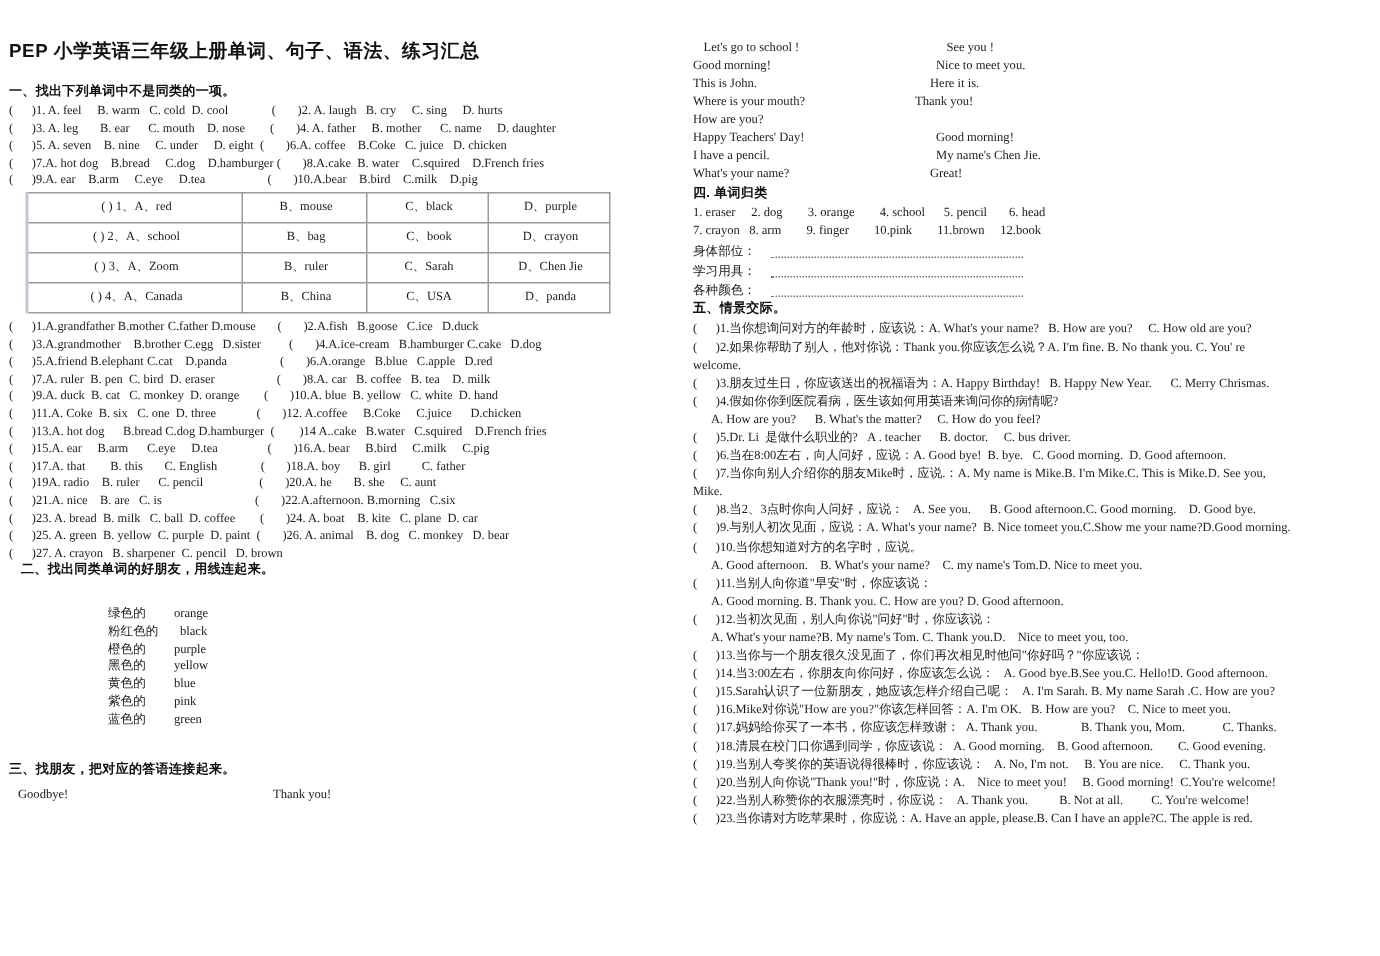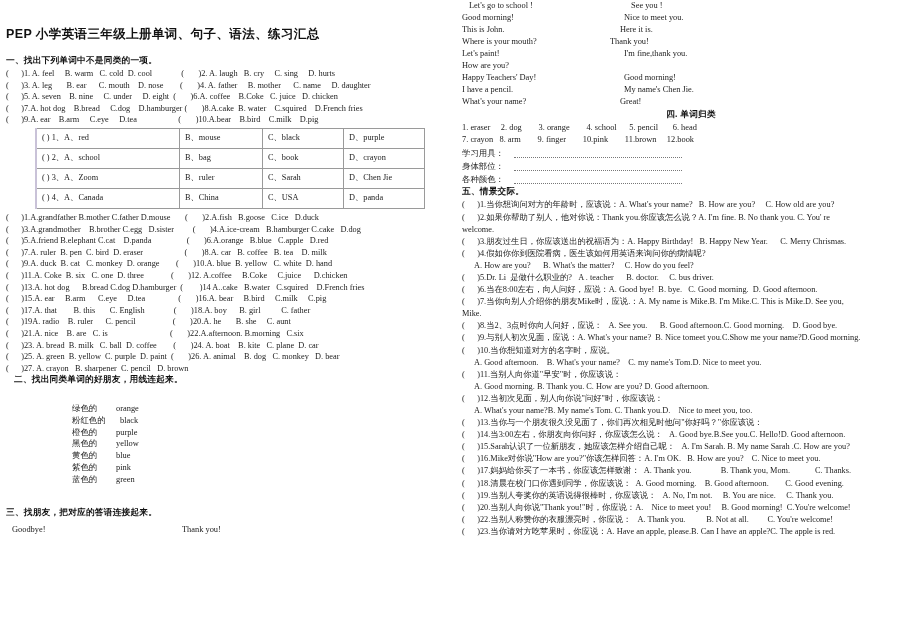--- a/index.html
+++ b/index.html
@@ -53,24 +53,25 @@
     font-size: 8.3px;
     line-height: 11.6px;
     white-space: pre;
     padding-left: 6px;
     color: #1b1b1b;
   }
 
   
   .wtable {
     border-collapse: collapse;
-    margin: 2px 0 3px 35px;
+    margin: 2px 0 3px 17px;
     width: 352px;
     table-layout: fixed;
     border-left: 2px solid #c9c2d8;
+    text-align: center;
   }
   .wtable td {
     border: 1px solid #9a9a9a;
     font-size: 8.3px;
     line-height: 10px;
     height: 17px;
     padding: 1px 3px 1px 5px;
     white-space: nowrap;
     color: #1b1b1b;
   }
@@ -97,21 +98,21 @@
   .sec3-wrap { margin-top: 22px; padding-left: 6px; }
   .s3-row {
     display: flex;
     font-size: 8.4px;
     line-height: 12px;
   }
   .s3-row .a { width: 170px; padding-left: 6px; }
   .s3-row .b { width: 180px; }
 
   
-  .pair-list { }
+  .pair-list { margin-top: 26px; }
   .pair-row {
     display: flex;
     font-size: 8.4px;
     line-height: 12.0px;
     color: #1b1b1b;
   }
   .pair-row .lhs { width: 148px; }
   .pair-row .lhs.ind { padding-left: 7px; }
   .pair-row .rhs { width: 250px; }
   .pair-row .rhs.p1 { padding-left: 14px; }
@@ -271,54 +272,50 @@
       </div>
       <div class="pair-row">
         <span class="lhs">This is John.</span>
         <span class="rhs p2">Here it is.</span>
       </div>
       <div class="pair-row">
         <span class="lhs">Where is your mouth?</span>
         <span class="rhs p3">Thank you!</span>
       </div>
       <div class="pair-row">
-        <span class="lhs">Let's paint!</span>
-        <span class="rhs p1">I'm fine,thank you.</span>
-      </div>
-      <div class="pair-row">
         <span class="lhs">How are you?</span>
       </div>
       <div class="pair-row">
         <span class="lhs">Happy Teachers' Day!</span>
         <span class="rhs p1">Good morning!</span>
       </div>
       <div class="pair-row">
         <span class="lhs">I have a pencil.</span>
         <span class="rhs p1">My name's Chen Jie.</span>
       </div>
       <div class="pair-row">
         <span class="lhs">What's your name?</span>
         <span class="rhs p2">Great!</span>
       </div>
     </div>
 
-    <div class="sec-head" style="padding-left:0;margin-top:1px;text-align:center;">四. 单词归类</div>
+    <div class="sec-head" style="padding-left:0;margin-top:1px;">四. 单词归类</div>
 
     <div>
       <div class="wordbank">1. eraser     2. dog        3. orange        4. school      5. pencil       6. head</div>
       <div class="wordbank">7. crayon   8. arm        9. finger        10.pink        11.brown     12.book</div>
     </div>
 
     <div>
       <div class="fill-row">
+        <span class="lab">身体部位：</span>
+        <span class="rule"></span>
+      </div>
+      <div class="fill-row">
         <span class="lab">学习用具：</span>
-        <span class="rule"></span>
-      </div>
-      <div class="fill-row">
-        <span class="lab">身体部位：</span>
         <span class="rule"></span>
       </div>
       <div class="fill-row">
         <span class="lab">各种颜色：</span>
         <span class="rule"></span>
       </div>
     </div>
 
     <div class="sec-head" style="padding-left:0;">五、情景交际。</div>
 

